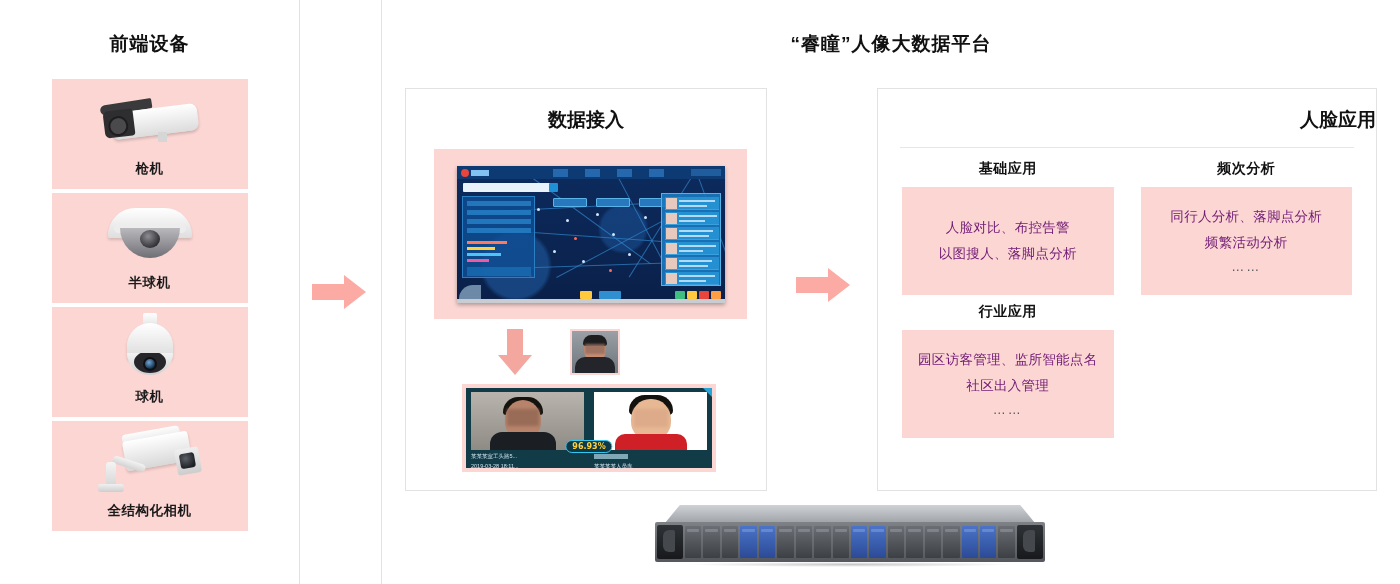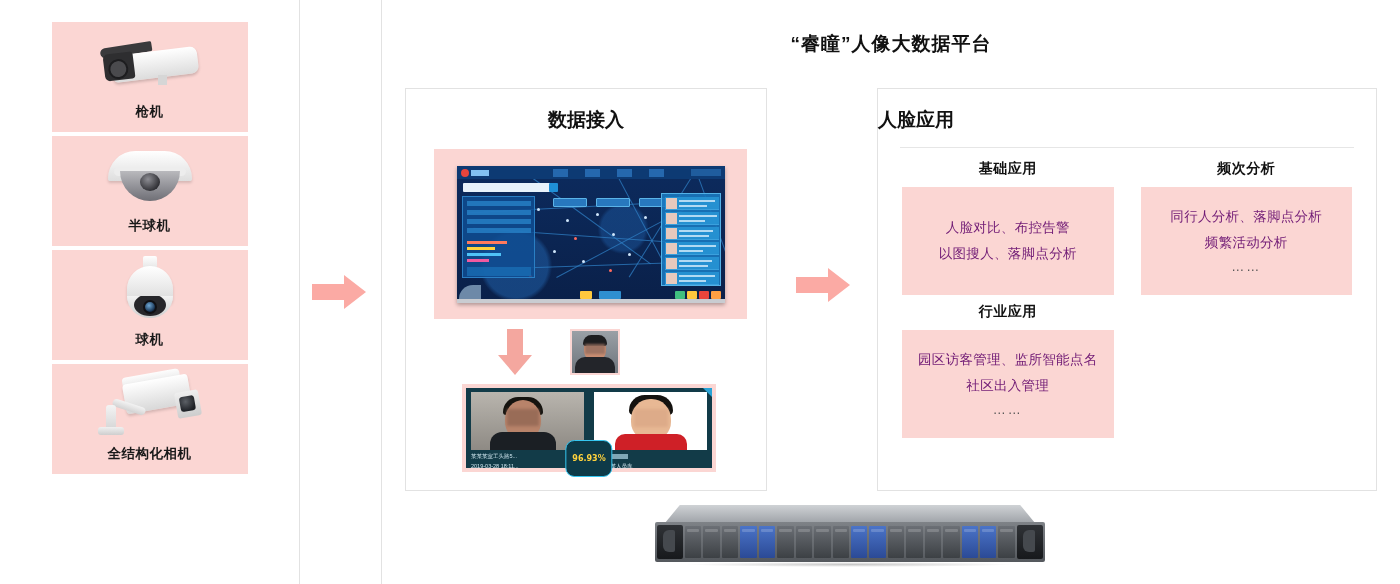--- a/index.html
+++ b/index.html
@@ -224,30 +224,30 @@
   .fb-blur { position:absolute; left:50%; top:17px; width:34px; height:18px;
     transform:translateX(-50%); background:rgba(220,170,135,.9); filter:blur(1.5px); }
   .fb-torso { position:absolute; left:50%; bottom:0; width:72px; height:16px;
     transform:translateX(-50%); border-radius:10px 10px 0 0; background:#cf2027; }
   .match-caption { font-size:5.5px; color:#cfe5ee; margin-top:2px; line-height:1.5; }
   .match-caption .redacted { display:inline-block; width:34px; height:5px;
     background:#7fa7b5; vertical-align:middle; }
   .score-badge {
     position:absolute; left:50%; top:52px; transform:translateX(-50%);
     background:#0e3a48; border:1.5px solid #35c6f0; border-radius:9px;
-    color:#ffd23c; font-size:8px; font-weight:bold; padding:13px 6px; white-space:nowrap;
+    color:#ffd23c; font-size:8px; font-weight:bold; padding:1px 6px; white-space:nowrap;
     font-family:"DejaVu Sans", sans-serif; z-index:5;
   }
 
   
   .app-box {
     position:absolute; left:495px; top:88px; width:500px; height:403px;
     border:1px solid #e2e2e2; background:#fff;
   }
-  .app-title { text-align:left; font-size:19px; font-weight:bold; margin-top:18px; color:#111; }
+  .app-title { text-align:right; font-size:19px; font-weight:bold; margin-top:18px; color:#111; }
   .app-divider { height:1px; background:#e6e6e6; margin:14px 22px 0 22px; }
   .app-grid {
     margin-top:12px; display:grid; grid-template-columns:1fr 1fr;
     column-gap:27px; row-gap:8px; padding:0 24px;
   }
   .app-cell { display:flex; flex-direction:column; align-items:center; }
   .app-cell-title { font-size:14px; font-weight:bold; color:#111; margin-bottom:9px; letter-spacing:.5px; }
   .app-cell-body {
     width:100%; height:108px; background:#fbd6d3;
     display:flex; flex-direction:column; align-items:center; justify-content:center;
@@ -275,20 +275,21 @@
     background:rgba(255,255,255,.18); border-radius:1px; }
   .srv-shadow { position:absolute; left:30px; top:57px; width:330px; height:5px;
     background:radial-gradient(ellipse at center, rgba(0,0,0,.22), transparent 70%); }
 </style>
 </head>
 <body>
 
 <div class="canvas">
 
   <div class="frontend-panel">
+    <div class="frontend-title">前端设备</div>
 
     <div class="device-list">
 
       <div class="device-card">
         <div class="device-art">
           <div class="cam cam-bullet">
             <div class="visor"></div>
               <div class="body"></div>
               <div class="lens"></div>
               <div class="mount"></div>

